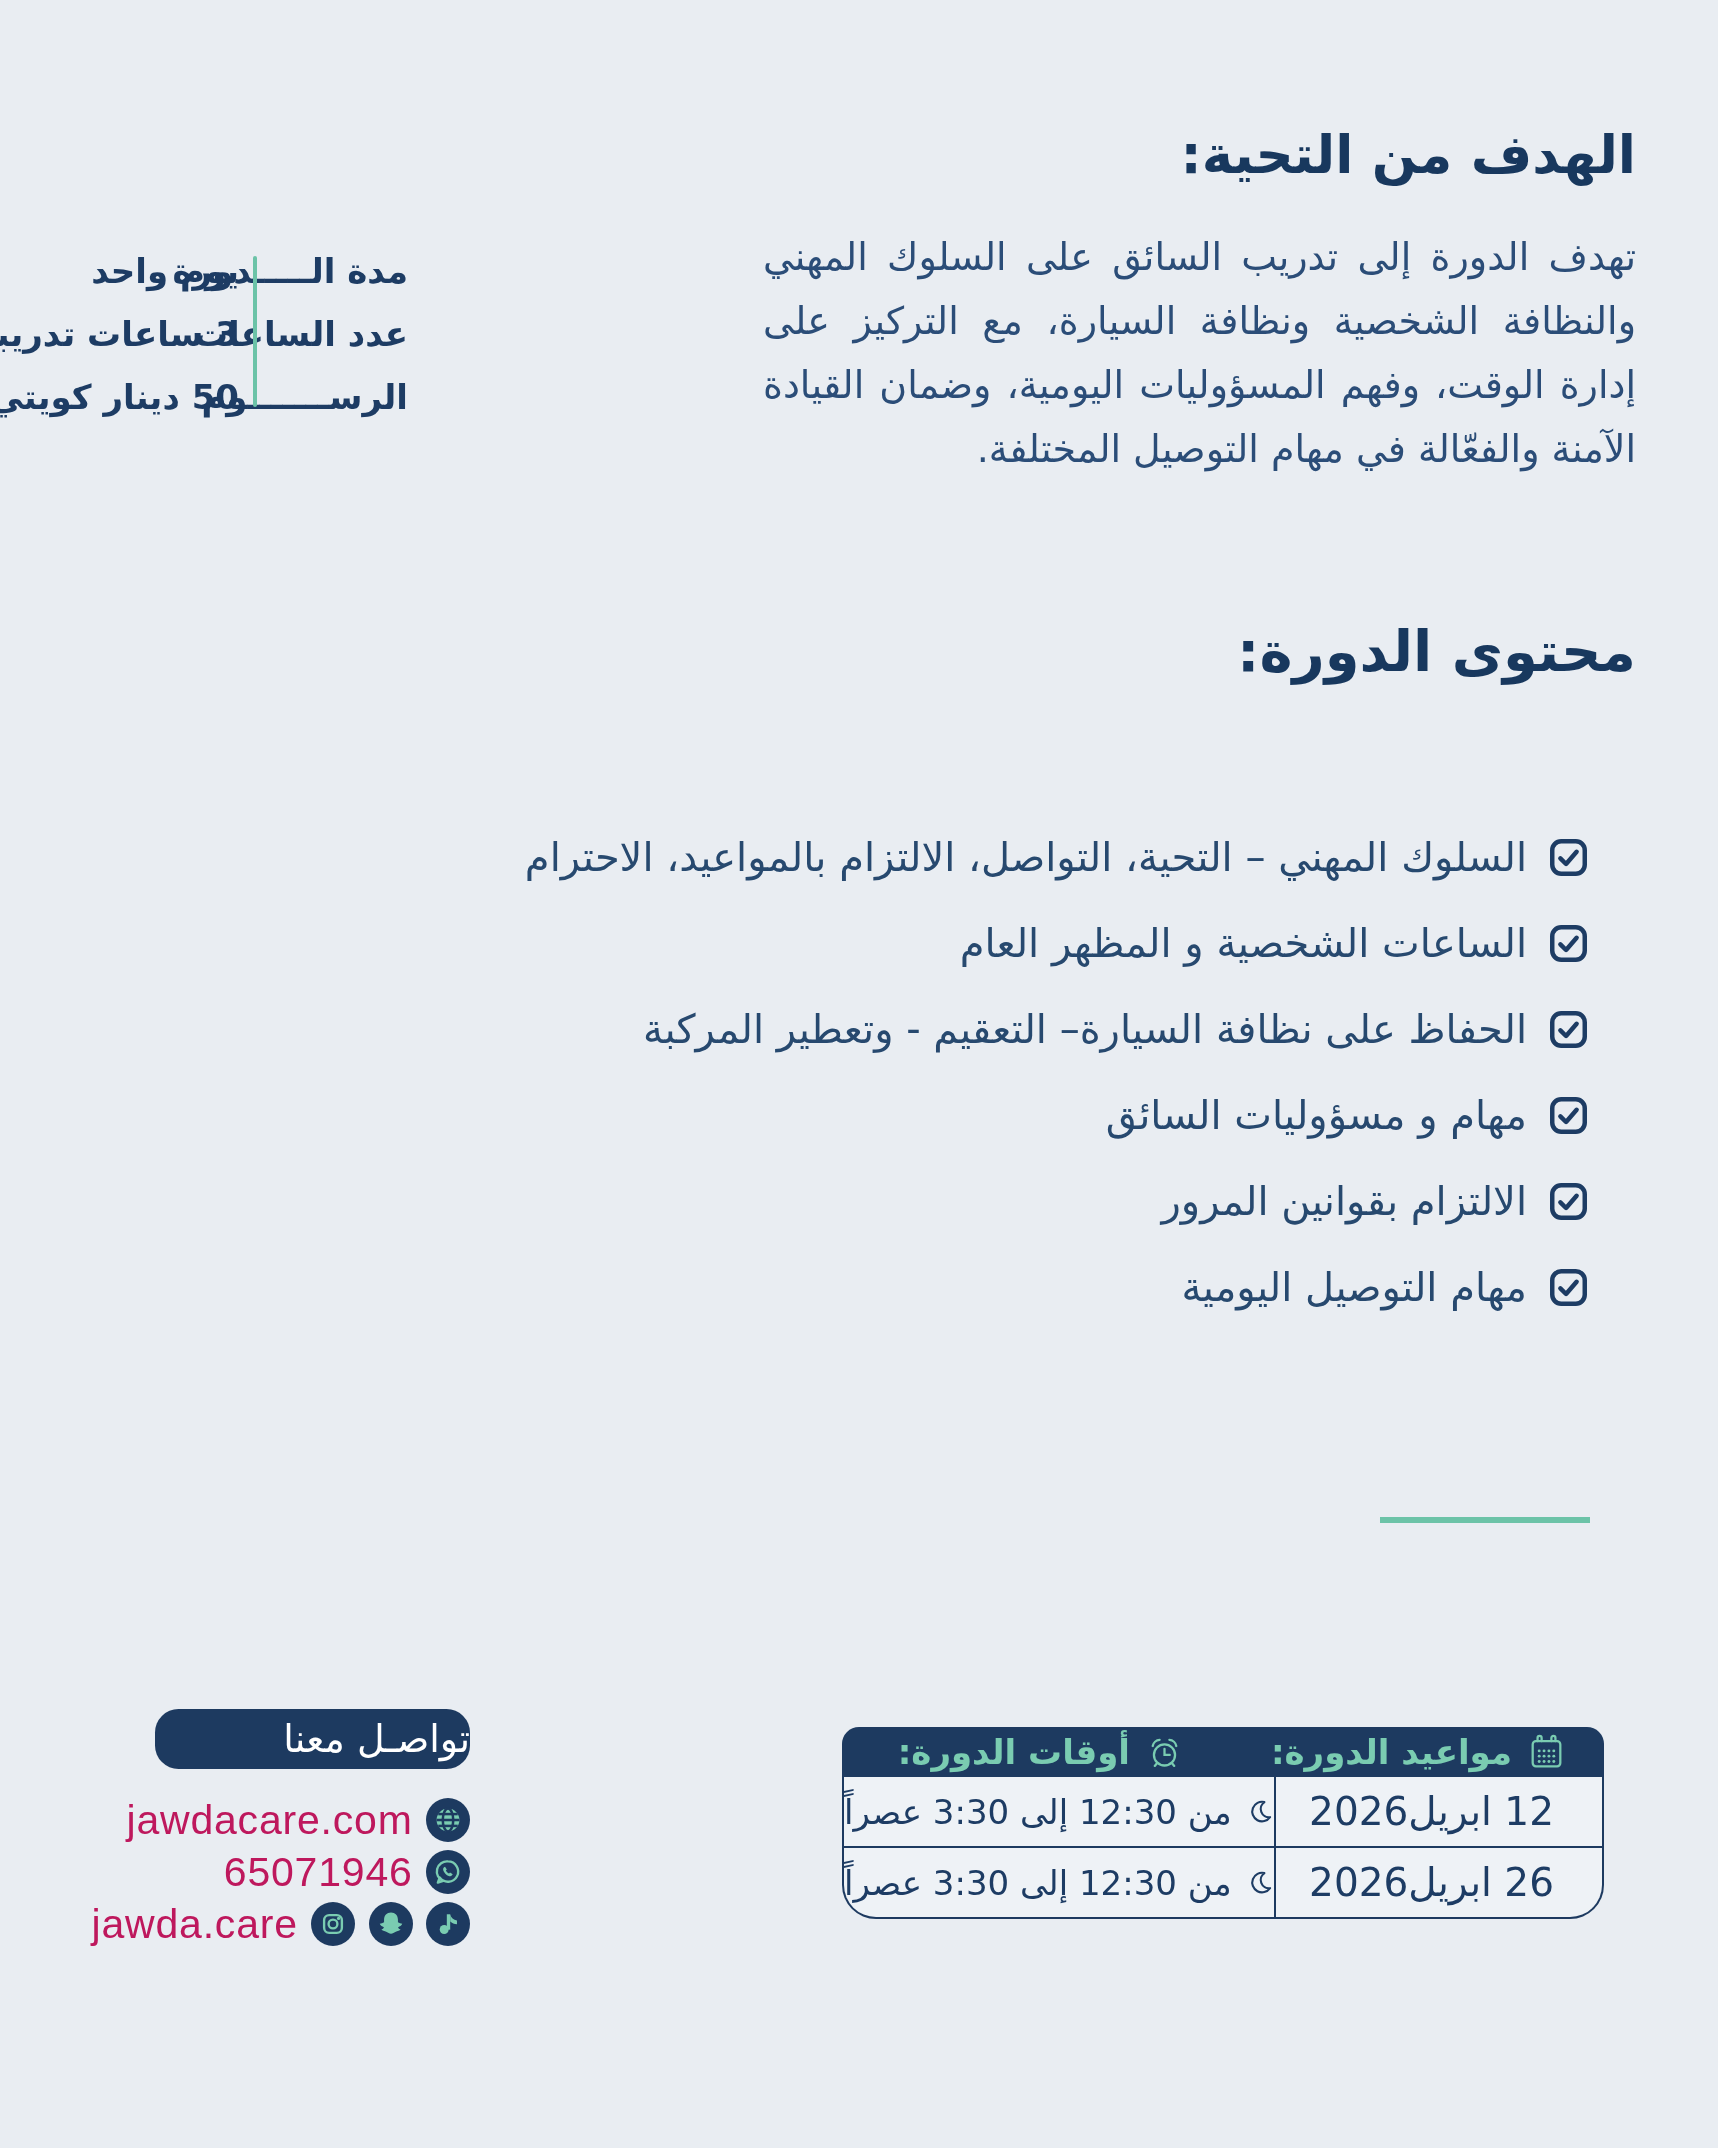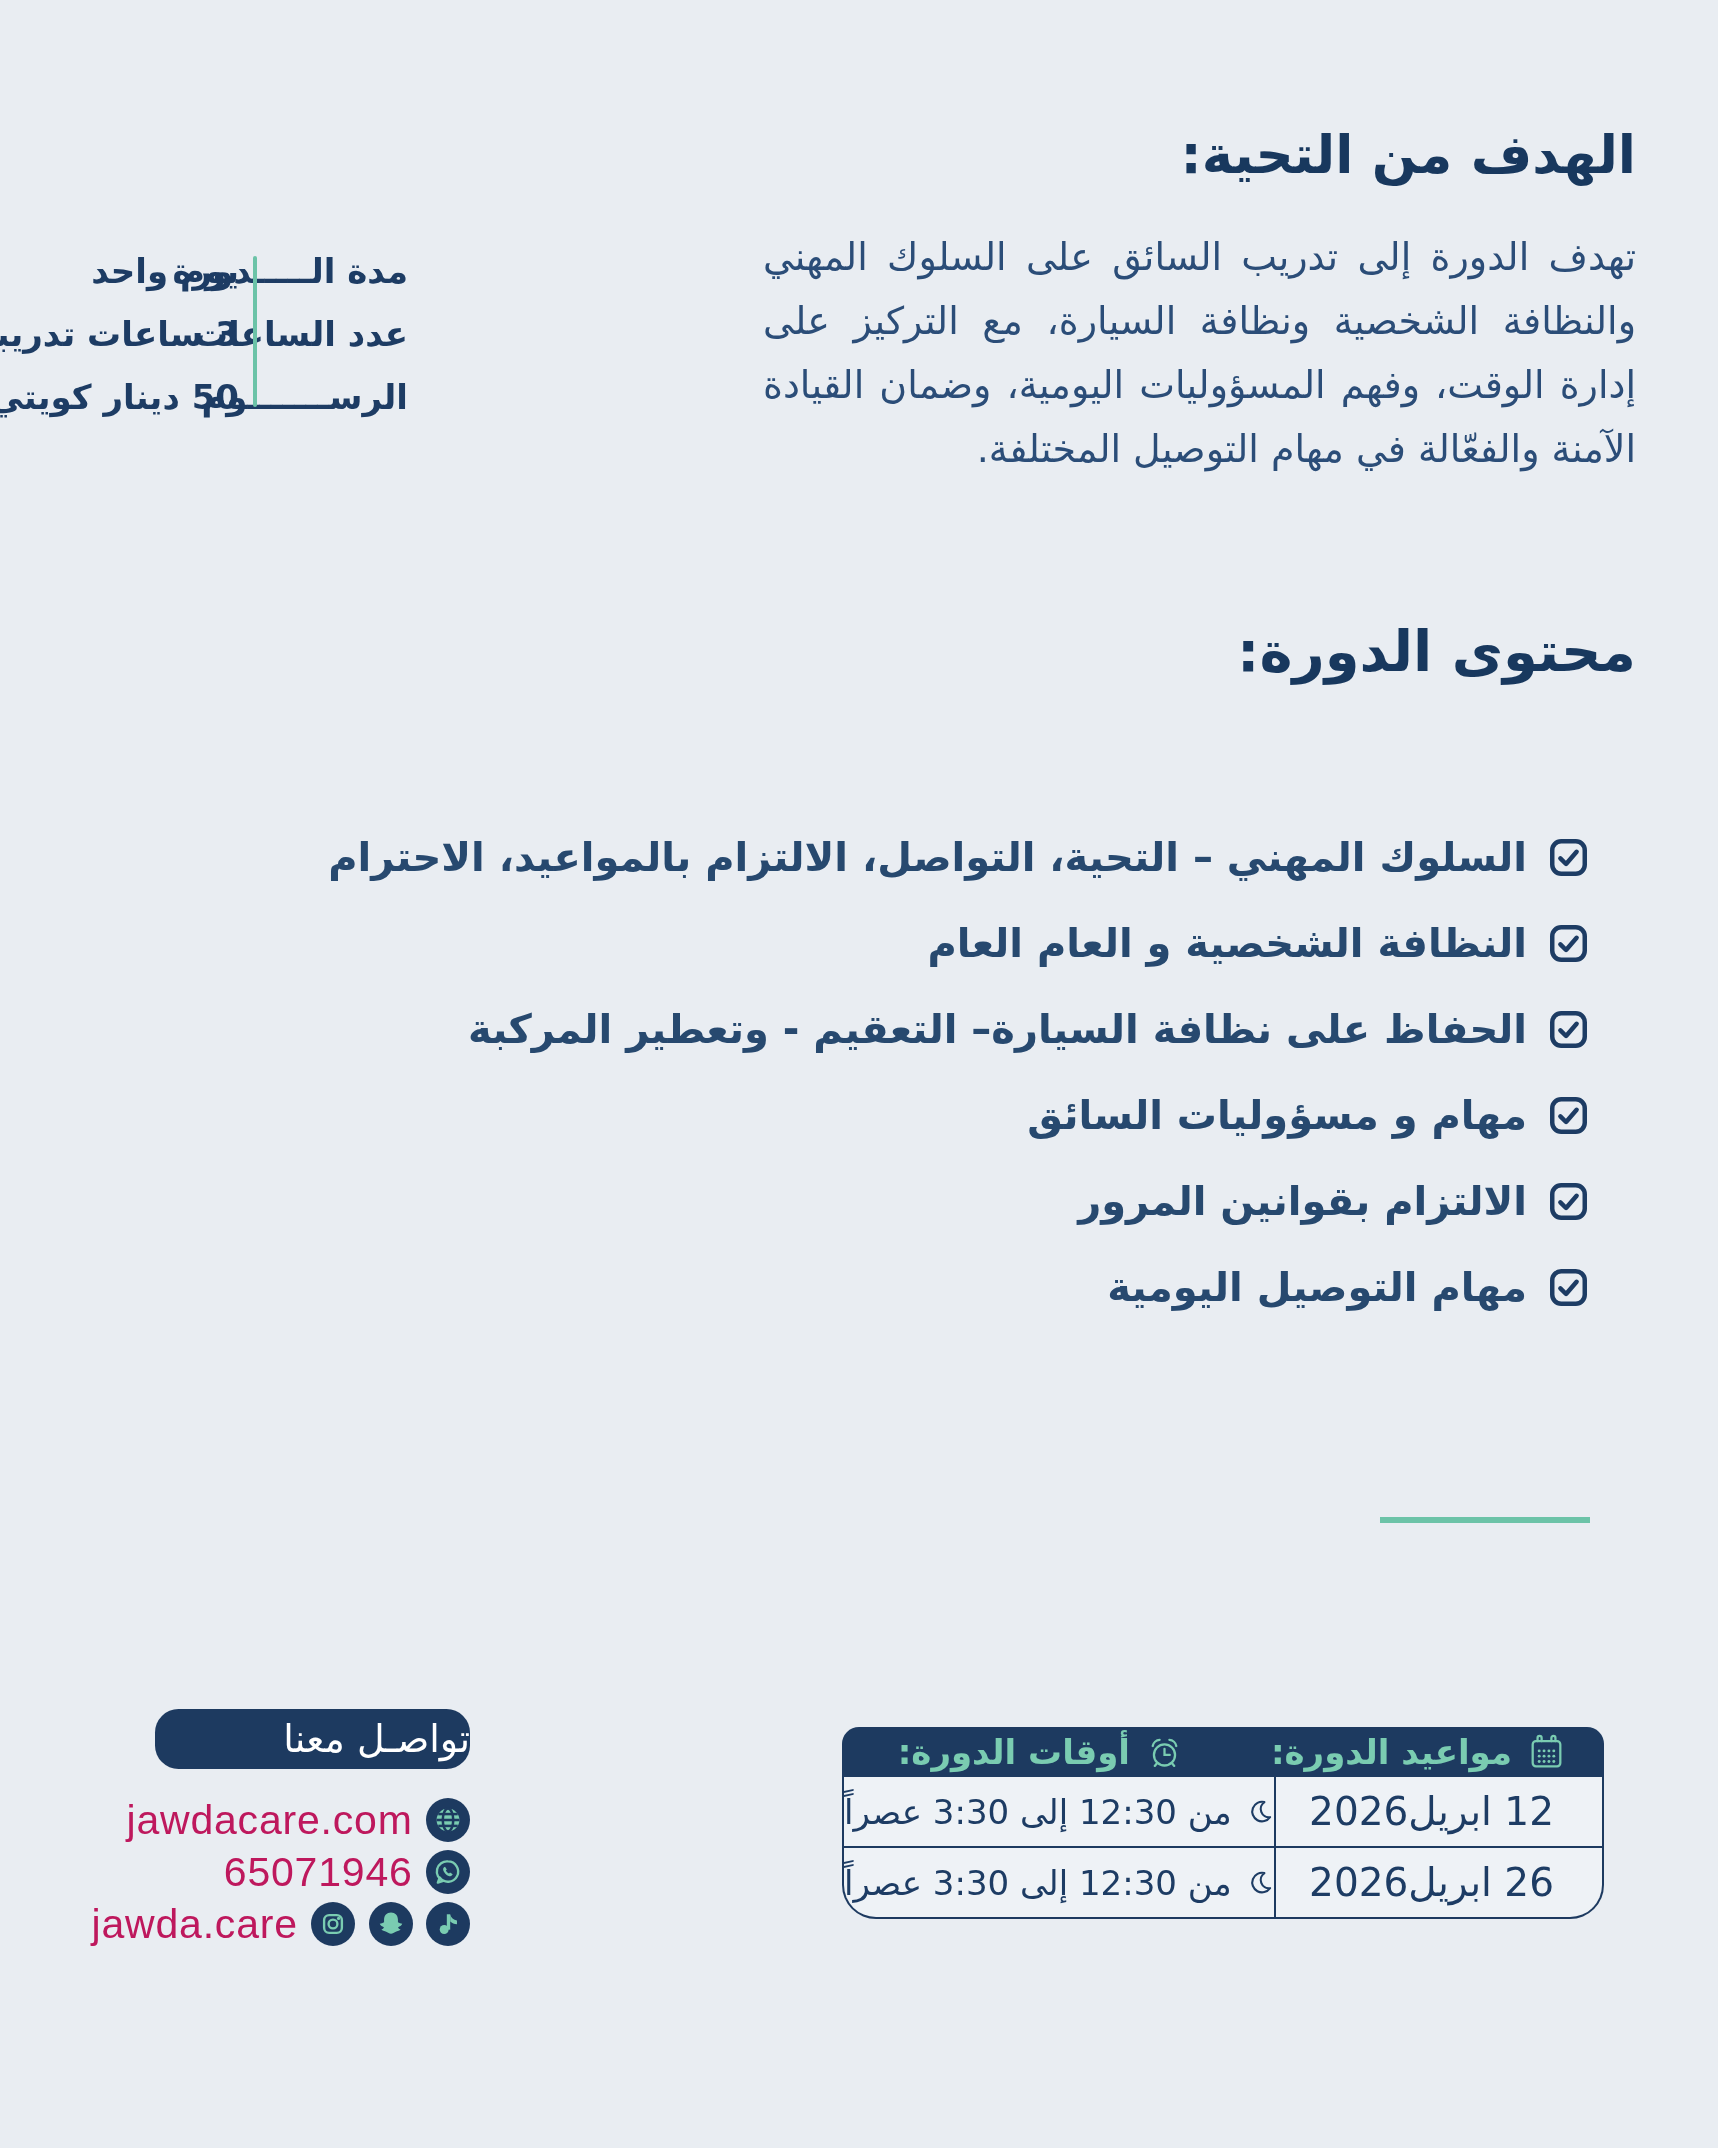--- a/index.html
+++ b/index.html
@@ -50,21 +50,20 @@
     text-align:start;white-space:nowrap;
   }
   .info-divider{
     position:absolute;left:182px;top:17px;width:4.2px;height:151px;
     background:#6cc3a8;border-radius:2.5px;
   }
   
   .checklist{
     position:absolute;right:130px;top:832px;
     direction:rtl;
-    font-weight:bold;
   }
   .check-item{
     display:flex;align-items:center;gap:22px;
     height:50px;margin-bottom:36px;
   }
   .check-item svg{flex-shrink:0;}
   .check-label{
     font-size:40px;color:#27496f;white-space:nowrap;
   }
   
@@ -158,21 +157,21 @@
           <rect x="4" y="4" width="40" height="40" rx="11" fill="none" stroke="#1d3c64" stroke-width="5.5"></rect>
           <path d="M14 25 L21 32 L34 17" fill="none" stroke="#1d3c64" stroke-width="5.5" stroke-linecap="round" stroke-linejoin="round"></path>
         </svg>
       <span class="check-label">السلوك المهني – التحية، التواصل، الالتزام بالمواعيد، الاحترام</span>
     </div>
     <div class="check-item">
       <svg class="cbx" width="39" height="39" viewBox="0 0 48 48">
           <rect x="4" y="4" width="40" height="40" rx="11" fill="none" stroke="#1d3c64" stroke-width="5.5"></rect>
           <path d="M14 25 L21 32 L34 17" fill="none" stroke="#1d3c64" stroke-width="5.5" stroke-linecap="round" stroke-linejoin="round"></path>
         </svg>
-      <span class="check-label">النظافة الشخصية و العام العام</span>
+      <span class="check-label">الساعات الشخصية و المظهر العام</span>
     </div>
     <div class="check-item">
       <svg class="cbx" width="39" height="39" viewBox="0 0 48 48">
           <rect x="4" y="4" width="40" height="40" rx="11" fill="none" stroke="#1d3c64" stroke-width="5.5"></rect>
           <path d="M14 25 L21 32 L34 17" fill="none" stroke="#1d3c64" stroke-width="5.5" stroke-linecap="round" stroke-linejoin="round"></path>
         </svg>
       <span class="check-label">الحفاظ على نظافة السيارة– التعقيم - وتعطير المركبة</span>
     </div>
     <div class="check-item">
       <svg class="cbx" width="39" height="39" viewBox="0 0 48 48">

